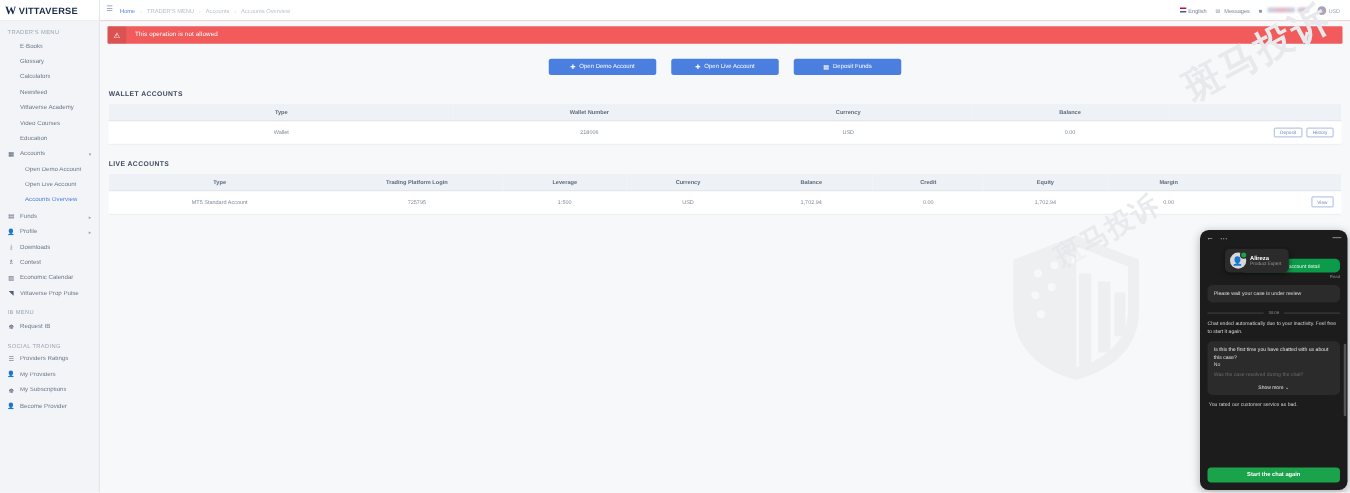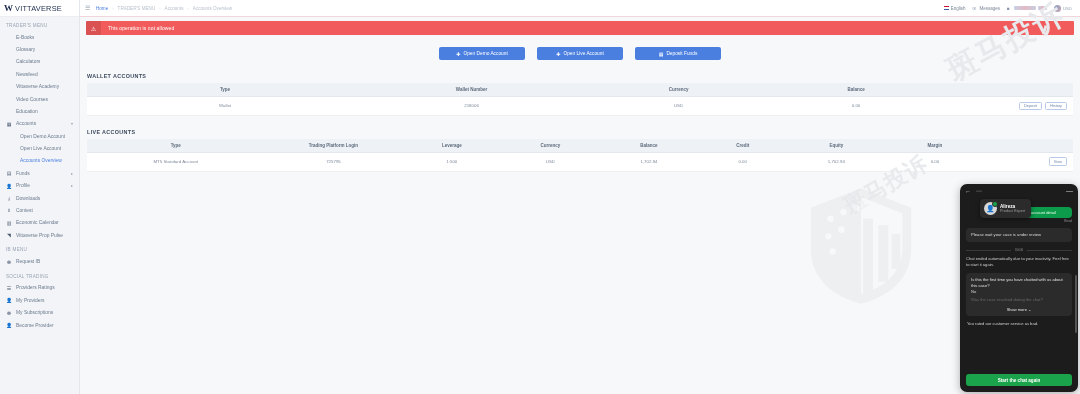--- a/index.html
+++ b/index.html
@@ -18,21 +18,21 @@
     position: relative; z-index: 5;
   }
   .logo-wrap {
     height: 17px; display: flex; align-items: center; gap: 2px;
     padding: 0 4px; background: #fff; border-bottom: 1px solid #eceef1;
   }
   .logo-mark {
     font-size: 9px; font-weight: 700; color: #1b2a4a;
     font-family: "Liberation Serif", serif; line-height: 1;
   }
-  .logo-text { font-size: 7.4px; letter-spacing: .2px; color: #1b2a4a; font-weight: 400; }
+  .logo-text { font-size: 7.4px; letter-spacing: .2px; color: #1b2a4a; font-weight: 700; }
   .side-group {
     font-size: 4.6px; color: #9aa5b4; letter-spacing: .3px;
     padding: 6px 6px 3px 6px; text-transform: uppercase;
   }
   .side-item {
     display: flex; align-items: center; gap: 4px;
     padding: 3.2px 6px; font-size: 4.9px; color: #6b7a8d; cursor: pointer;
     position: relative;
   }
   .side-item.sub { padding-left: 10px; }

